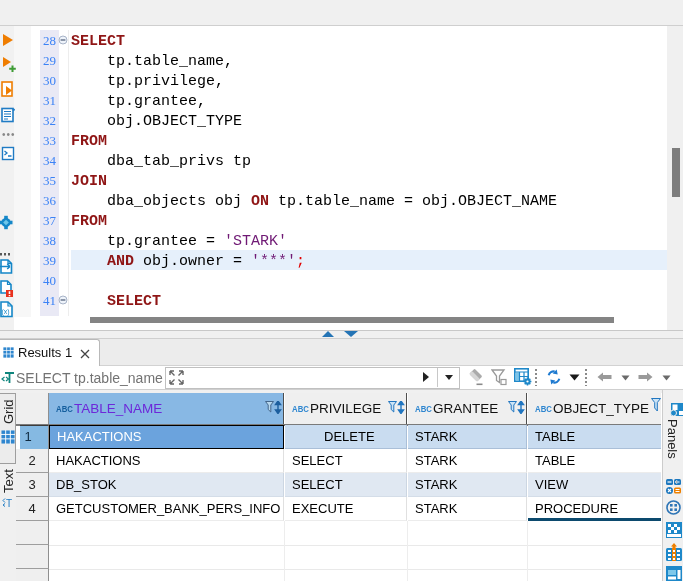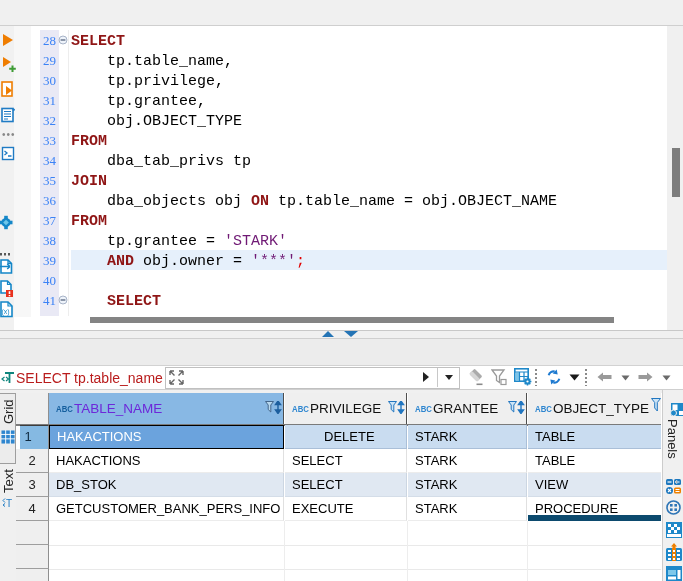--- a/index.html
+++ b/index.html
@@ -34,21 +34,21 @@
 
 #rtabbar { left:0; top:339px; width:683px; height:27px; background:#ececec;
   border-bottom:1px solid #d2d2d2; }
 #rtab { left:0; top:0px; width:100px; height:27px; background:#ffffff;
   border:1px solid #b9b9b9; border-bottom:none; border-left:none;
   border-radius:0 3px 0 0; }
 #rtab .title { position:absolute; left:18px; top:5px; font-size:13px; color:#111; }
 
 #filterbar { left:0; top:366px; width:683px; height:24px; background:#ffffff;
   border-bottom:1px solid #cfcfcf; }
-#ftext { left:16px; top:4px; font-size:14px; color:#b91c1c; }
+#ftext { left:16px; top:4px; font-size:14px; color:#737373; }
 #fbox { left:165px; top:1px; width:295px; height:22px; border:1px solid #c0c0c0; background:#fff; }
 #fph { left:188px; top:4px; font-size:14px; font-style:italic; color:#9a9a9a; }
 
 #results { left:0; top:390px; width:683px; height:191px; background:#ffffff; }
 #lvtabs { left:0; top:0; width:16px; height:191px; background:#f0f0f0; }
 #panelsbar { left:662px; top:0; width:21px; height:191px; background:#f0f0f0;
   border-left:1px solid #cccccc; }
 .vtext { position:absolute; white-space:nowrap; font-size:13px; color:#222; }
 
 #grid { left:16px; top:0; width:646px; height:191px; }
@@ -178,20 +178,32 @@
   </div>
 
   <div class="abs" id="sash">
     <svg class="abs" style="left:316px;top:0px" width="50" height="6" viewBox="0 0 50 6">
       <path d="M6 6 L12 0 L18 6 Z" fill="#2474b5"></path>
       <path d="M28 0 L42 0 L35 6 Z" fill="#2474b5"></path>
     </svg>
   </div>
 
   <div class="abs" id="rtabbar"></div>
+  <div class="abs" style="left:0;top:339px;width:683px;height:27px;">
+    <div class="abs" id="rtab">
+      <svg class="abs" style="left:3px;top:7px" width="11" height="11" viewBox="0 0 12 12">
+        <rect x="0.4" y="0.4" width="11.2" height="11.2" fill="#2e86cf"></rect>
+        <path d="M0 3.8 H12 M0 7.6 H12 M4 0 V12 M8 0 V12" stroke="#fff" stroke-width="0.8"></path>
+      </svg>
+      <div class="title">Results 1</div>
+      <svg class="abs" style="left:79px;top:8px" width="12" height="12" viewBox="0 0 12 12">
+        <path d="M2 2 L10 10 M10 2 L2 10" stroke="#444" stroke-width="1.3"></path>
+      </svg>
+    </div>
+  </div>
 
   <div class="abs" id="filterbar">
     <svg class="abs" style="left:1px;top:5px" width="14" height="14" viewBox="0 0 14 14">
       <path d="M4 2 H13 M8.5 2 V12" stroke="#0f857d" stroke-width="1.8" fill="none"></path>
       <path d="M3.5 6 L1 8 L3.5 10 M5 6 L7.5 8 L5 10" stroke="#0f857d" stroke-width="1.2" fill="none"></path>
     </svg>
     <div class="abs" id="ftext">SELECT tp.table_name</div>
     <div class="abs" id="fbox"></div>
     <svg class="abs" style="left:169px;top:4px" width="15" height="15" viewBox="0 0 15 15">
       <path d="M1 1 L5 1 M1 1 L1 5 M1 1 L5.5 5.5 M14 1 L10 1 M14 1 L14 5 M14 1 L9.5 5.5 M1 14 L5 14 M1 14 L1 10 M1 14 L5.5 9.5 M14 14 L10 14 M14 14 L14 10 M14 14 L9.5 9.5" stroke="#666" stroke-width="1.4" fill="none"></path>
@@ -333,21 +345,21 @@
       <div class="cell" style="left:512px;top:59px;width:133px;height:24px;border-bottom:1px solid #ececec;">TABLE</div>
 
       <div class="cell" style="left:33px;top:83px;width:235px;height:24px;background:#e0e8f2;border-right:1px solid #ccd6e2;border-bottom:1px solid #d4dde8;">DB_STOK</div>
       <div class="cell" style="left:269px;top:83px;width:122px;height:24px;background:#e0e8f2;border-right:1px solid #ccd6e2;border-bottom:1px solid #d4dde8;">SELECT</div>
       <div class="cell" style="left:392px;top:83px;width:119px;height:24px;background:#e0e8f2;border-right:1px solid #ccd6e2;border-bottom:1px solid #d4dde8;">STARK</div>
       <div class="cell" style="left:512px;top:83px;width:133px;height:24px;background:#e0e8f2;border-bottom:1px solid #d4dde8;">VIEW</div>
 
       <div class="cell" style="left:33px;top:107px;width:235px;height:24px;border-right:1px solid #e0e0e0;border-bottom:1px solid #ececec;">GETCUSTOMER_BANK_PERS_INFO</div>
       <div class="cell" style="left:269px;top:107px;width:122px;height:24px;border-right:1px solid #e0e0e0;border-bottom:1px solid #ececec;">EXECUTE</div>
       <div class="cell" style="left:392px;top:107px;width:119px;height:24px;border-right:1px solid #e0e0e0;border-bottom:1px solid #ececec;">STARK</div>
-      <div class="cell" style="left:512px;top:107px;width:133px;height:24px;border-bottom:6px solid #0c4a6e;">PROCEDURE</div>
+      <div class="cell" style="left:512px;top:107px;width:133px;height:24px;border-bottom:3px solid #0c4a6e;">PROCEDURE</div>
     </div>
     <div class="abs" id="panelsbar">
       <svg class="abs" style="left:7px;top:12px" width="15" height="15" viewBox="0 0 15 15">
         <rect x="1" y="1" width="13" height="13" fill="#1e88c9"></rect>
         <rect x="2.5" y="2.5" width="5" height="5.5" fill="#fff"></rect>
         <rect x="9" y="9" width="4" height="4" fill="#fff"></rect>
         <circle cx="3.5" cy="11" r="3" fill="#1e88c9" stroke="#f0f0f0" stroke-width="1"></circle>
       </svg>
       <div class="vtext" style="left:2px;top:29px;writing-mode:vertical-rl;">Panels</div>
 

